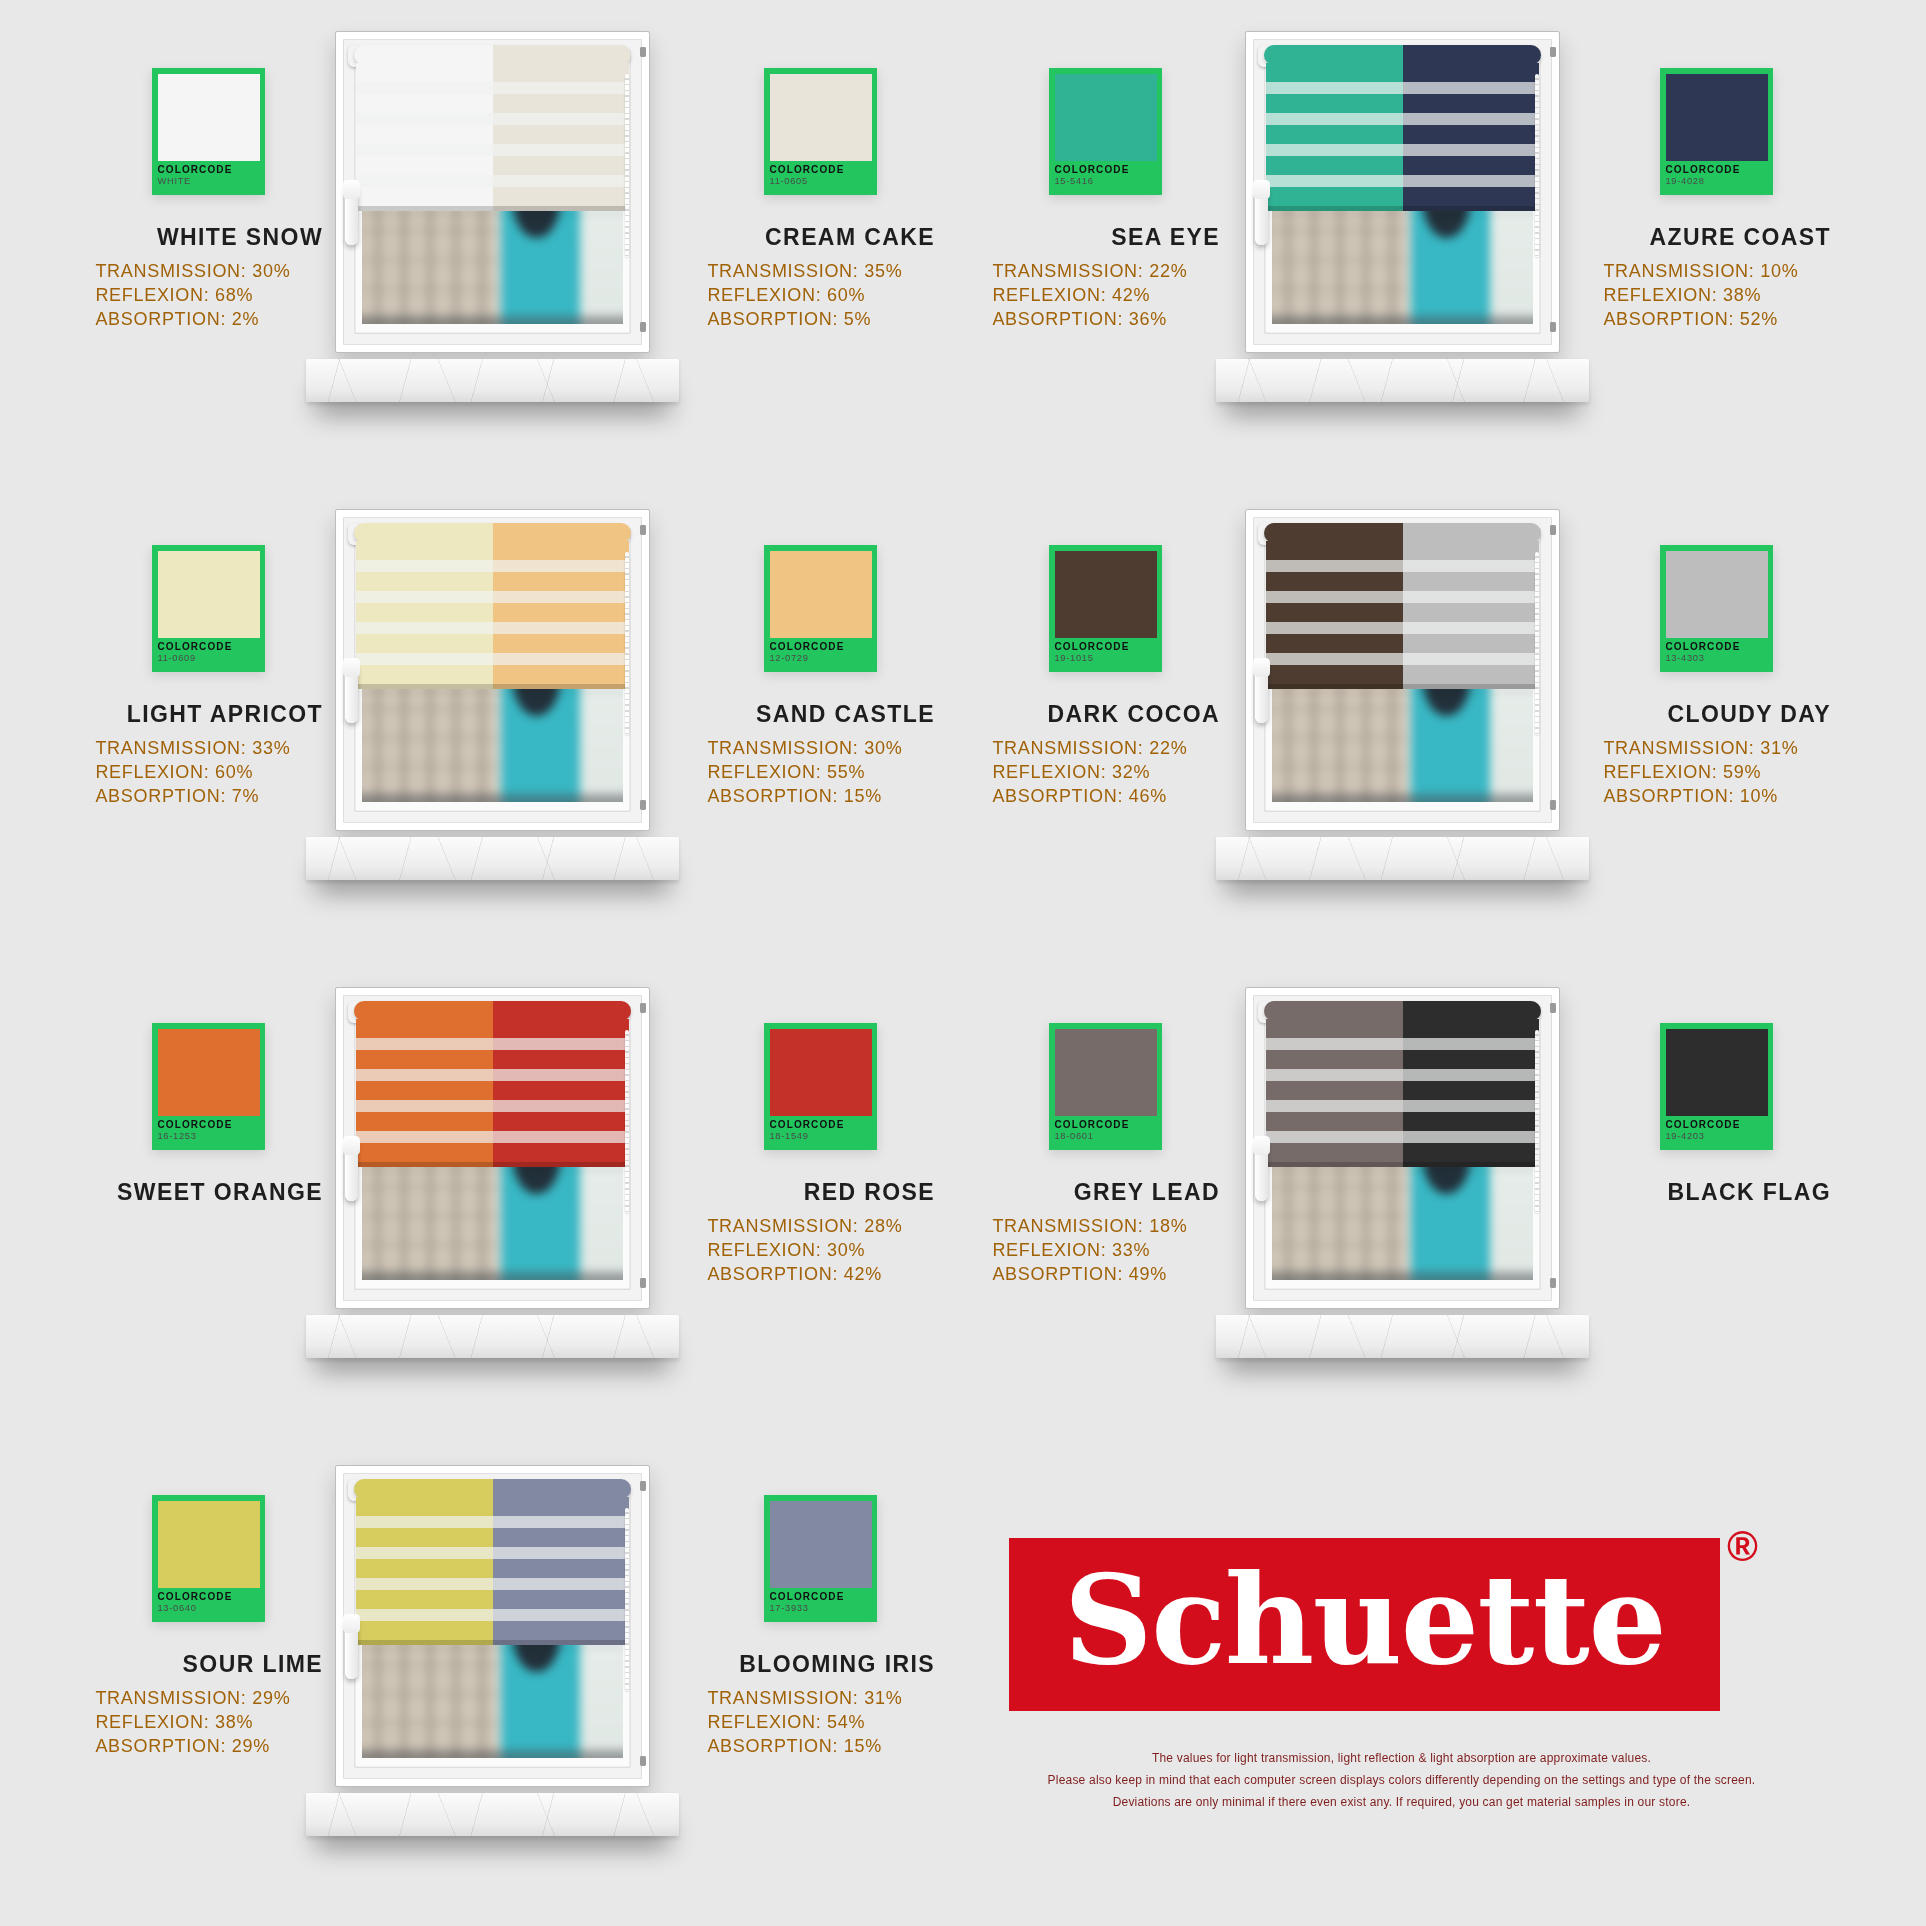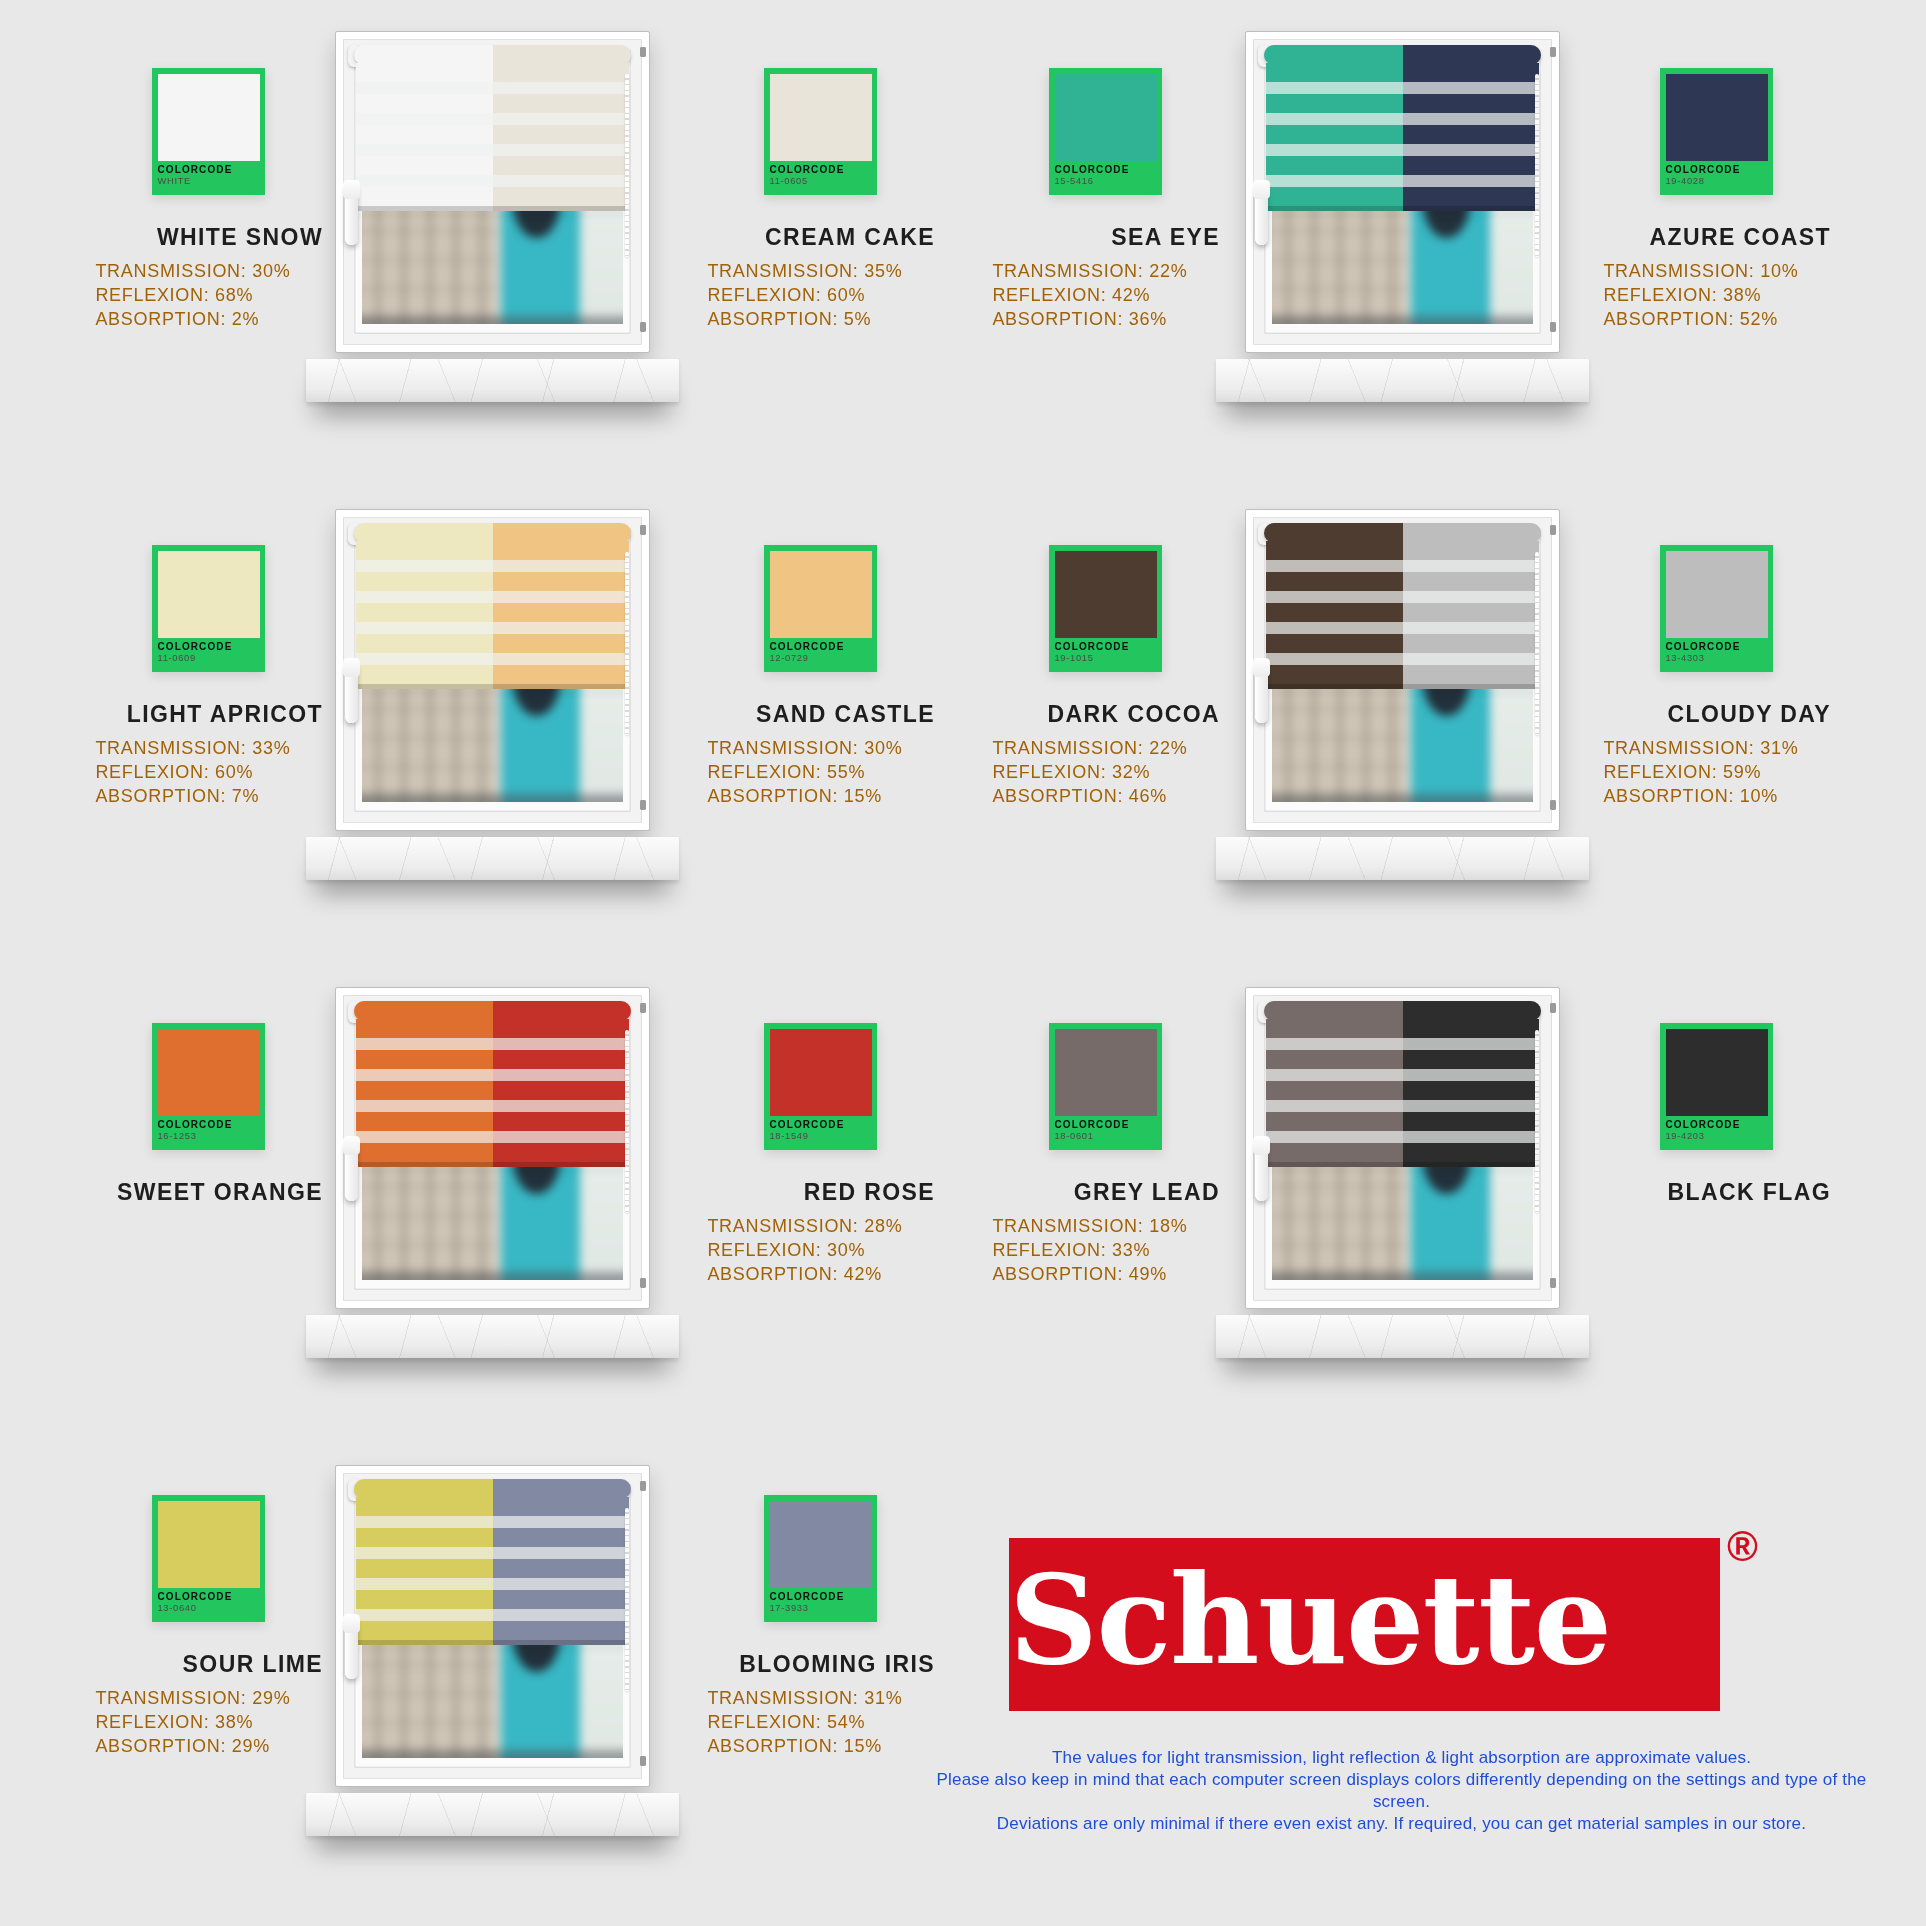--- a/index.html
+++ b/index.html
@@ -98,34 +98,34 @@
       repeating-linear-gradient(105deg,transparent 0 32px,rgba(140,140,152,0.20) 32px 33px,transparent 33px 69px),
       repeating-linear-gradient(68deg,transparent 0 46px,rgba(120,120,132,0.14) 46px 47px,transparent 47px 92px),
       linear-gradient(#fcfcfc,#ededed 70%,#dddddd);
     border-radius:1.4px;
     box-shadow:0 21.5px 26px -10px rgba(0,0,0,0.4), 0 2.9px 4.3px rgba(0,0,0,0.12);
   }
 
   
   .logo{
     position:absolute;left:1009px;top:1538px;width:711px;height:173px;
-    background:var(--logo-bg,#d40d1d);display:flex;align-items:center;justify-content:flex-start;
+    background:var(--logo-bg,#d40d1d);display:flex;align-items:center;justify-content:center;
   }
   .logo-text{
     font-family:"DejaVu Serif", serif;font-weight:bold;font-size:123px;color:#ffffff;
     letter-spacing:-1.4px;line-height:1;padding-bottom:7.2px;
   }
   .logo-reg{
     position:absolute;left:1727px;top:1523px;font-size:42px;font-weight:bold;
     color:var(--logo-bg,#d40d1d);font-family:"Liberation Sans",sans-serif;
   }
   .disclaimer{
     position:absolute;left:917px;top:1747px;width:969px;text-align:center;
   }
-  .disclaimer .dline{font-size:17px;color:#1d4ed8;line-height:22px;letter-spacing:0.2px;}
+  .disclaimer .dline{font-size:12px;color:#7f1d1d;line-height:22px;letter-spacing:0.2px;}
 </style>
 </head>
 <body style="--page-bg: #e8e8e8;">
 
 <div class="block c1 r1">
   <div class="card">
     <div class="sw" style="--sw: #f5f5f5;"></div>
     <div class="cc-label">COLORCODE</div>
     <div class="cc-code">WHITE</div>
   </div>

